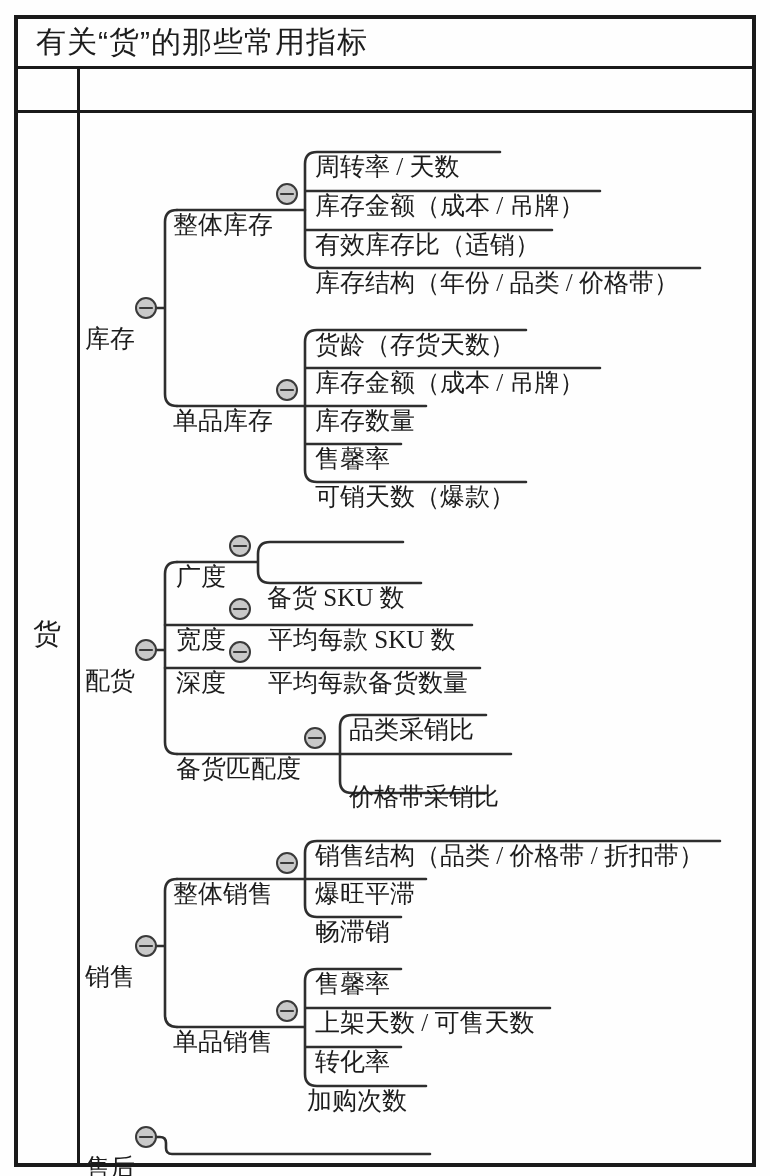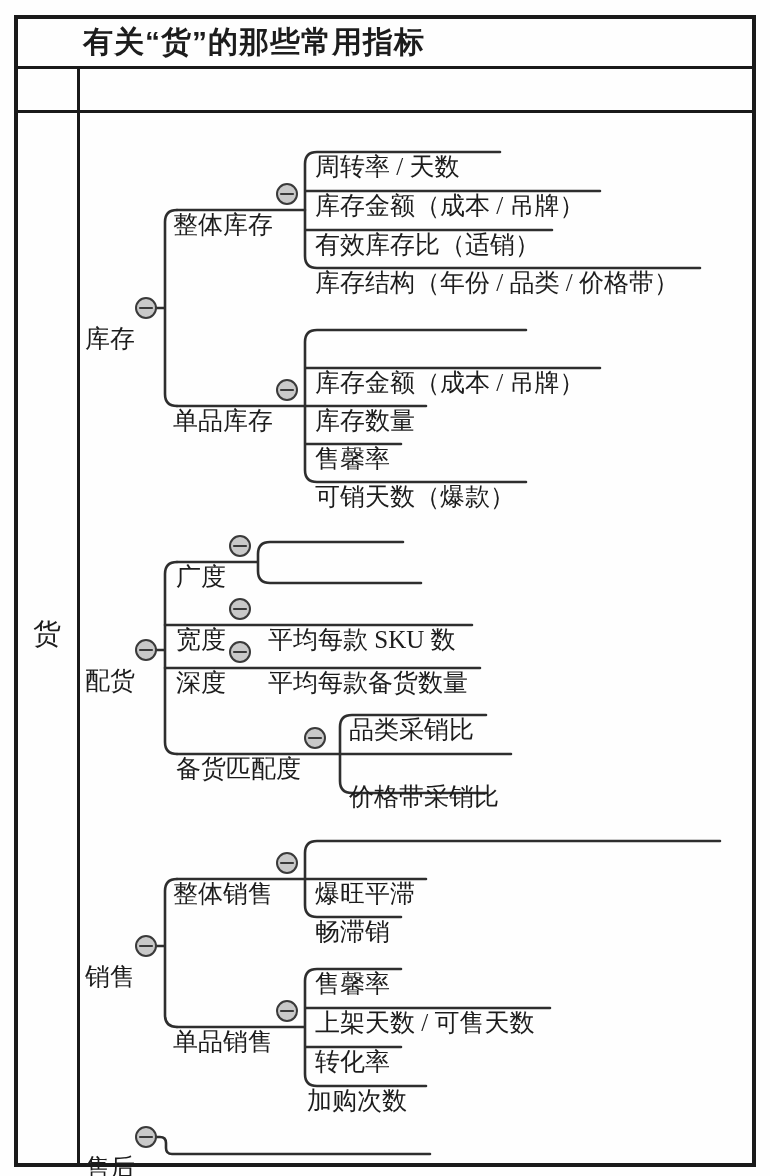--- a/index.html
+++ b/index.html
@@ -6,21 +6,21 @@
   .page{position:relative;width:770px;height:1176px;background:#fefefe;overflow:hidden;
         font-family:"Liberation Serif","DejaVu Serif",serif;color:#1c1c1c;}
   .frame{position:absolute;left:14px;top:15px;width:742px;height:1152px;
          border:4px solid #1a1a1a;box-sizing:border-box;}
   .sep{position:absolute;background:#1a1a1a;}
   .sep1{left:14px;top:66px;width:742px;height:3px;}
   .sep2{left:14px;top:110px;width:742px;height:3px;}
   .vdiv{left:77px;top:66px;width:3px;height:1101px;}
   .title{position:absolute;left:36px;top:24px;height:36px;line-height:36px;
          font-family:"Liberation Sans","DejaVu Sans",sans-serif;
-         font-weight:700;font-size:30px;letter-spacing:1px;white-space:nowrap;margin-left:47px;}
+         font-weight:400;font-size:30px;letter-spacing:1px;white-space:nowrap;}
   .rootlbl{position:absolute;left:33px;top:618px;font-size:28px;line-height:32px;}
   .nd{position:absolute;font-size:25px;line-height:32px;white-space:nowrap;margin-top:31px;}
   svg.wires{position:absolute;left:0;top:0;}
   .wire{fill:none;stroke:#2e2e2e;stroke-width:2.6;stroke-linecap:round;}
   .collapse circle{fill:#c9c9c9;stroke:#3a3a3a;stroke-width:2;}
   .collapse line{stroke:#3a3a3a;stroke-width:2.2;stroke-linecap:round;}
 </style>
 </head>
 <body>
 
@@ -109,37 +109,40 @@
       </g>
   </svg>
 
   <span class="nd" style="left:85px;top:292px">库存</span>
   <span class="nd" style="left:173px;top:178px">整体库存</span>
   <span class="nd" style="left:315px;top:120px">周转率 / 天数</span>
   <span class="nd" style="left:315px;top:159px">库存金额（成本 / 吊牌）</span>
   <span class="nd" style="left:315px;top:198px">有效库存比（适销）</span>
   <span class="nd" style="left:315px;top:236px">库存结构（年份 / 品类 / 价格带）</span>
   <span class="nd" style="left:173px;top:374px">单品库存</span>
+  <span class="nd" style="left:315px;top:298px">货龄（存货天数）</span>
   <span class="nd" style="left:315px;top:336px">库存金额（成本 / 吊牌）</span>
   <span class="nd" style="left:315px;top:374px">库存数量</span>
   <span class="nd" style="left:315px;top:412px">售馨率</span>
   <span class="nd" style="left:315px;top:450px">可销天数（爆款）</span>
 
   <span class="nd" style="left:85px;top:634px">配货</span>
   <span class="nd" style="left:176px;top:530px">广度</span>
+  <span class="nd" style="left:267px;top:551px">备货 SKU 数</span>
   <span class="nd" style="left:176px;top:593px">宽度</span>
   <span class="nd" style="left:268px;top:593px">平均每款 SKU 数</span>
   <span class="nd" style="left:176px;top:636px">深度</span>
   <span class="nd" style="left:268px;top:636px">平均每款备货数量</span>
   <span class="nd" style="left:176px;top:722px">备货匹配度</span>
   <span class="nd" style="left:349px;top:683px">品类采销比</span>
   <span class="nd" style="left:349px;top:750px">价格带采销比</span>
 
   <span class="nd" style="left:85px;top:930px">销售</span>
   <span class="nd" style="left:173px;top:847px">整体销售</span>
+  <span class="nd" style="left:315px;top:809px">销售结构（品类 / 价格带 / 折扣带）</span>
   <span class="nd" style="left:315px;top:847px">爆旺平滞</span>
   <span class="nd" style="left:315px;top:885px">畅滞销</span>
   <span class="nd" style="left:173px;top:995px">单品销售</span>
   <span class="nd" style="left:315px;top:937px">售馨率</span>
   <span class="nd" style="left:315px;top:976px">上架天数 / 可售天数</span>
   <span class="nd" style="left:315px;top:1015px">转化率</span>
   <span class="nd" style="left:307px;top:1054px">加购次数</span>
 
   <span class="nd" style="left:85px;top:1121px">售后</span>
 

